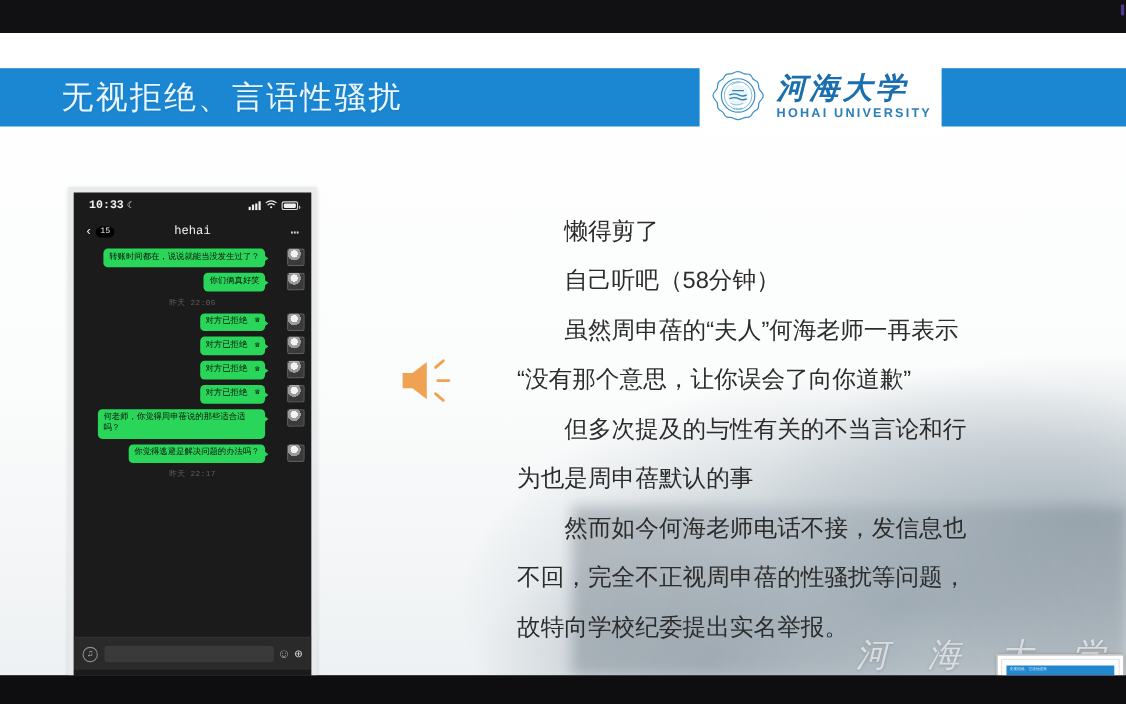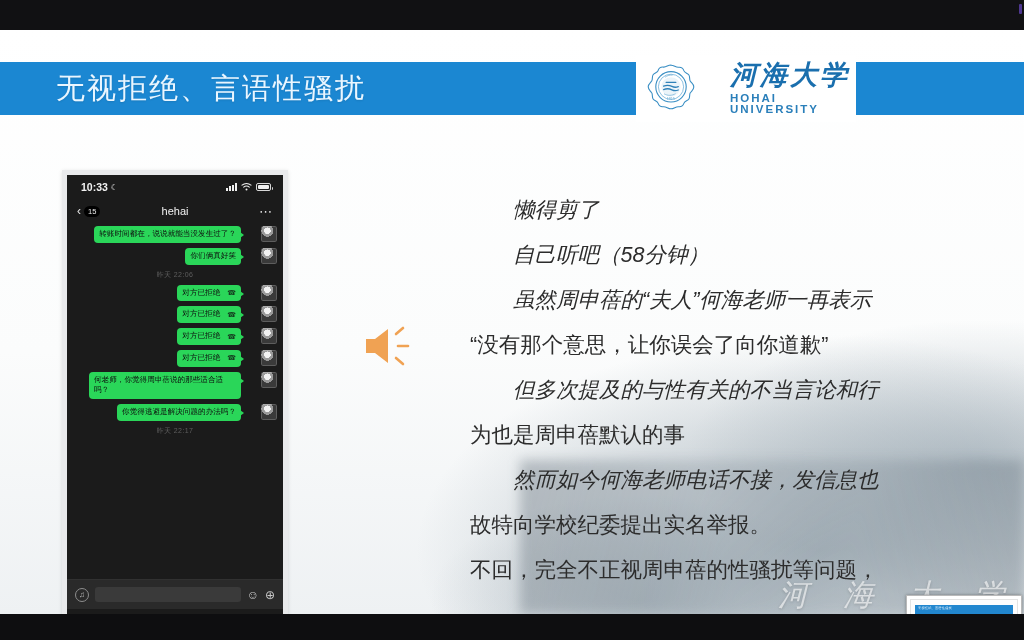--- a/index.html
+++ b/index.html
@@ -57,36 +57,36 @@
     font-size:29px; color:#eaf6ff; letter-spacing:2px;
     font-family:"Liberation Serif","DejaVu Serif",serif;
     text-shadow:0 1px 2px rgba(0,0,0,.10);
   }
   .logo-box {
     position:absolute; left:636px; top:25px; width:220px; height:67px;
     background:#ffffff; display:flex; align-items:center; gap:8px;
     padding-left:8px;
   }
   .seal { width:54px; height:54px; flex:0 0 54px; position:relative; }
-  .logo-text { display:flex; flex-direction:column; justify-content:center; line-height:1;margin-left:24px; }
+  .logo-text { display:flex; flex-direction:column; justify-content:center; line-height:1; }
   .logo-cn {
     font-family:"Liberation Serif","DejaVu Serif",serif;
     font-size:27px; color:#1a6fae; letter-spacing:3px; font-style:italic; font-weight:bold;
   }
   .logo-en { font-size:11.5px; color:#2a7fba; letter-spacing:2.0px; margin-top:4px; font-weight:bold; }
 
   
   .phone {
     position:absolute; left:62px; top:140px; width:226px; height:455px;
     background:#e9eaec; padding:5px 5px 4px 5px;
     box-shadow:0 1px 4px rgba(0,0,0,.12);
   }
   .phone-screen {
     width:100%; height:100%; background:#1b1b1b; position:relative; overflow:hidden;
-    display:flex; flex-direction:column;
+    display:flex; flex-direction:column;font-family:Liberation Mono, monospace;
   }
   .statusbar {
     height:24px; flex:0 0 24px; display:flex; align-items:center;
     padding:0 12px 0 14px; color:#f2f2f2; font-size:10.5px; font-weight:bold;
   }
   .sb-time { display:flex; align-items:center; gap:3px; }
   .sb-moon { font-size:8px; }
   .sb-right { margin-left:auto; display:flex; align-items:center; gap:4px; }
   .bars { display:flex; align-items:flex-end; gap:1px; height:8px; }
   .bars i { width:2px; background:#f0f0f0; display:block; }
@@ -147,21 +147,21 @@
   
   .speaker { position:absolute; left:360px; top:288px; width:56px; height:56px; }
 
   
   .body-text {
     position:absolute; left:470px; top:158px; width:528px;
     color:#2c2c2c; font-size:21.5px; line-height:45px;
     font-family:"Liberation Sans","DejaVu Sans",sans-serif;
   }
   .body-text p { white-space:nowrap; }
-  .body-text p.indent { text-indent:2em;font-style:italic; }
+  .body-text p.indent { text-indent:2em; }
 
   
   .pip {
     position:absolute; left:906px; top:565px; width:116px; height:74px;
     background:#ffffff; border:1px solid #b9b9b9; overflow:hidden;
     box-shadow:0 0 3px rgba(0,0,0,.35);
   }
   .pip-inner { position:absolute; inset:3px; background:#fdfdfd; border:1px solid #e3e3e3; }
   .pip-bar { position:absolute; left:4px; top:5px; right:4px; height:9px; background:#2287cf; }
   .pip-bar span { position:absolute; left:3px; top:1px; font-size:3.2px; color:#ddeefa; white-space:nowrap; letter-spacing:.2px;}
@@ -322,22 +322,22 @@
     </div>
 
     <div class="body-text" id="body-text">
         <p class="indent">懒得剪了</p>
         <p class="indent">自己听吧（58分钟）</p>
         <p class="indent">虽然周申蓓的“夫人”何海老师一再表示</p>
         <p>“没有那个意思，让你误会了向你道歉”</p>
         <p class="indent">但多次提及的与性有关的不当言论和行</p>
         <p>为也是周申蓓默认的事</p>
         <p class="indent">然而如今何海老师电话不接，发信息也</p>
+        <p>不回，完全不正视周申蓓的性骚扰等问题，</p>
         <p>故特向学校纪委提出实名举报。</p>
-        <p>不回，完全不正视周申蓓的性骚扰等问题，</p>
       </div>
 
     <div class="pip">
       <div class="pip-inner">
         <div class="pip-bar">
           <span>无视拒绝、言语性骚扰</span>
         </div>
 
       </div>
     </div>

